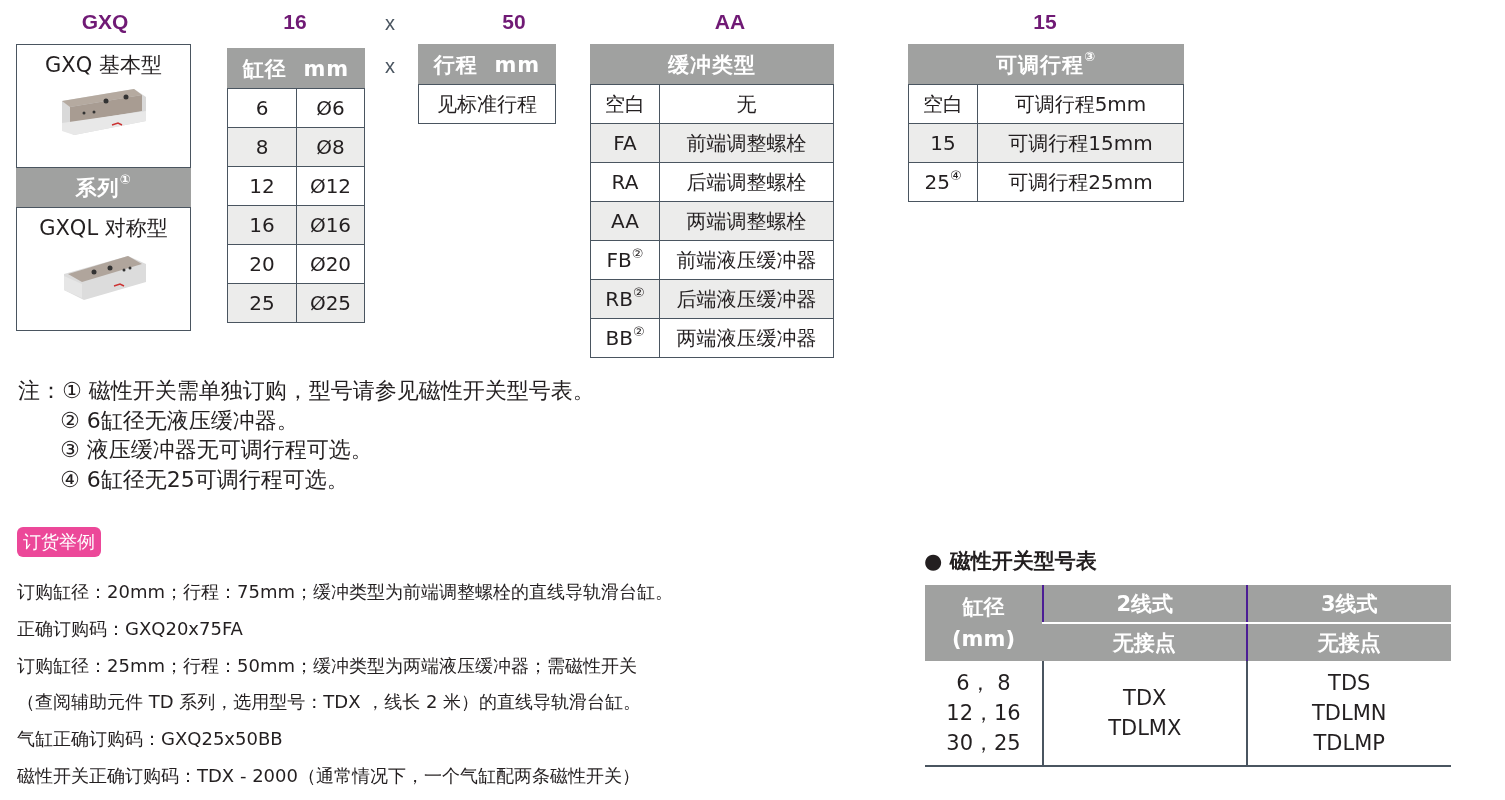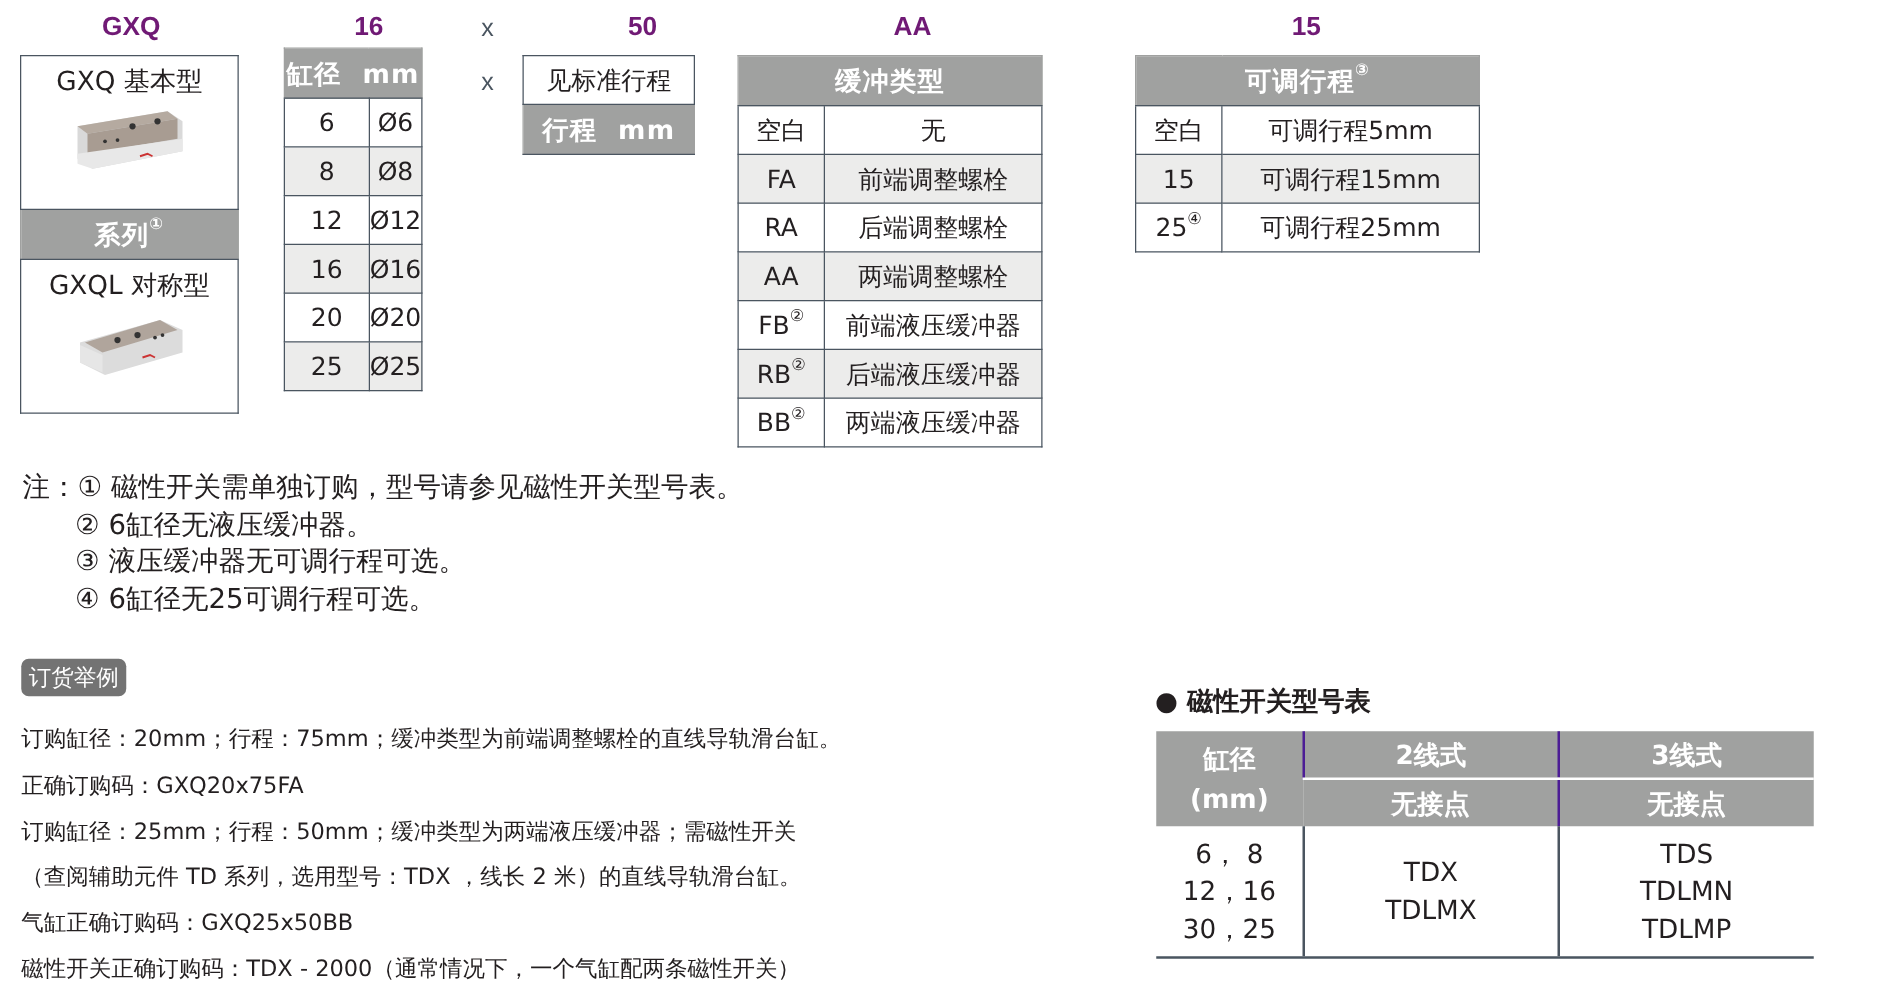--- a/index.html
+++ b/index.html
@@ -7,21 +7,21 @@
   .code-head{position:absolute;top:10px;font-weight:bold;font-size:21px;color:#701a75;text-align:center;font-family:"Liberation Sans",sans-serif;}
   .xmark{position:absolute;font-size:20px;color:#4a5560;font-family:"Liberation Sans",sans-serif;}
   table.spec{position:absolute;border-collapse:collapse;font-size:20px;}
   table.spec td{border:1.5px solid #4a5560;text-align:center;padding:0;height:38px;}
   table.spec th{background:#a0a1a0;color:#fff;font-weight:bold;font-size:21px;height:39px;border:1.5px solid #a0a1a0;border-bottom:1.5px solid #4a5560;padding:0;letter-spacing:1px;}
   table.spec tr.alt td{background:#ececeb;}
   sup{font-size:13px;vertical-align:top;position:relative;top:-2px;}
   .prod-img{width:100px;height:60px;margin:4px auto 0;position:relative;}
   .notes{position:absolute;left:18px;top:376px;font-size:22px;line-height:29.5px;}
   .notes .ind{padding-left:42px;}
-  .badge{position:absolute;left:17px;top:527px;background:#737373;color:#fff;font-size:18px;padding:3px 6px;border-radius:6px;}
+  .badge{position:absolute;left:17px;top:527px;background:#ec4899;color:#fff;font-size:18px;padding:3px 6px;border-radius:6px;}
   .example{position:absolute;left:17px;top:574px;font-size:18px;line-height:36.8px;}
   .mag-title{position:absolute;left:924px;top:547px;font-size:21px;font-weight:bold;}
   table.mag{position:absolute;left:925px;top:585px;border-collapse:collapse;width:526px;font-size:21px;}
   table.mag th{background:#a0a1a0;color:#fff;font-weight:bold;font-size:21px;border-left:2px solid #4c1d95;padding:0;}
   table.mag th:first-child{border-left:none;}
   table.mag td{text-align:center;vertical-align:middle;border-left:2px solid #4a5560;border-bottom:2px solid #4a5560;line-height:30px;}
   table.mag td:first-child{border-left:none;}
 </style>
 </head>
 <body>
@@ -70,21 +70,21 @@
         <circle cx="70" cy="24" r="1.5" fill="#333"></circle>
               <circle cx="76" cy="22" r="1.5" fill="#333"></circle>
         <path d="M60 40 l6 -2 l4 2" stroke="#c33" stroke-width="1.5" fill="none"></path>
       </svg>
     </div>
   </td>
       </tr>
 </tbody>
   </table>
 
-<table class="spec" style="left:227px;top:38px;width:111px;">
+<table class="spec" style="left:227px;top:48px;width:138px;">
   <tbody>
       <tr>
         <th colspan="2"><span>缸径</span>&nbsp;&nbsp;<span>mm</span></th>
       </tr>
   <tr>
         <td style="width:68px">6</td>
         <td>Ø6</td>
       </tr>
   <tr class="alt">
         <td>8</td>
@@ -105,24 +105,24 @@
   <tr class="alt">
         <td>25</td>
         <td>Ø25</td>
       </tr>
 </tbody>
   </table>
 
 <table class="spec" style="left:418px;top:44px;width:138px;">
   <tbody>
       <tr>
+        <th><span>行程</span>&nbsp;&nbsp;<span>mm</span></th>
+      </tr>
+  <tr>
         <td>见标准行程</td>
-      </tr>
-  <tr>
-        <th><span>行程</span>&nbsp;&nbsp;<span>mm</span></th>
       </tr>
 </tbody>
   </table>
 
 <table class="spec" style="left:590px;top:44px;width:244px;">
   <tbody>
       <tr>
         <th colspan="2">缓冲类型</th>
       </tr>
   <tr>

